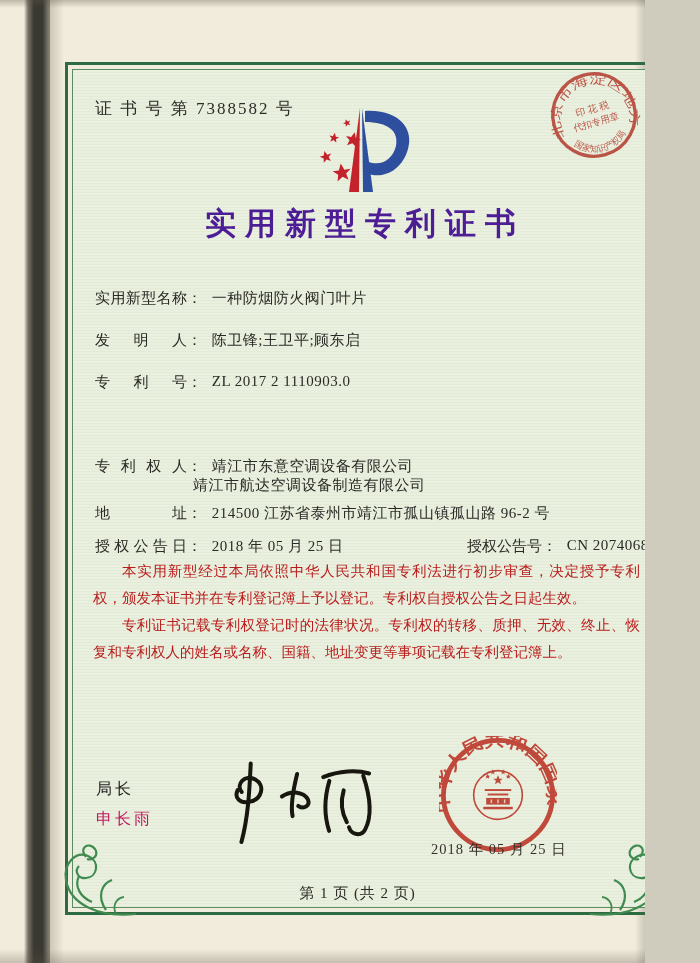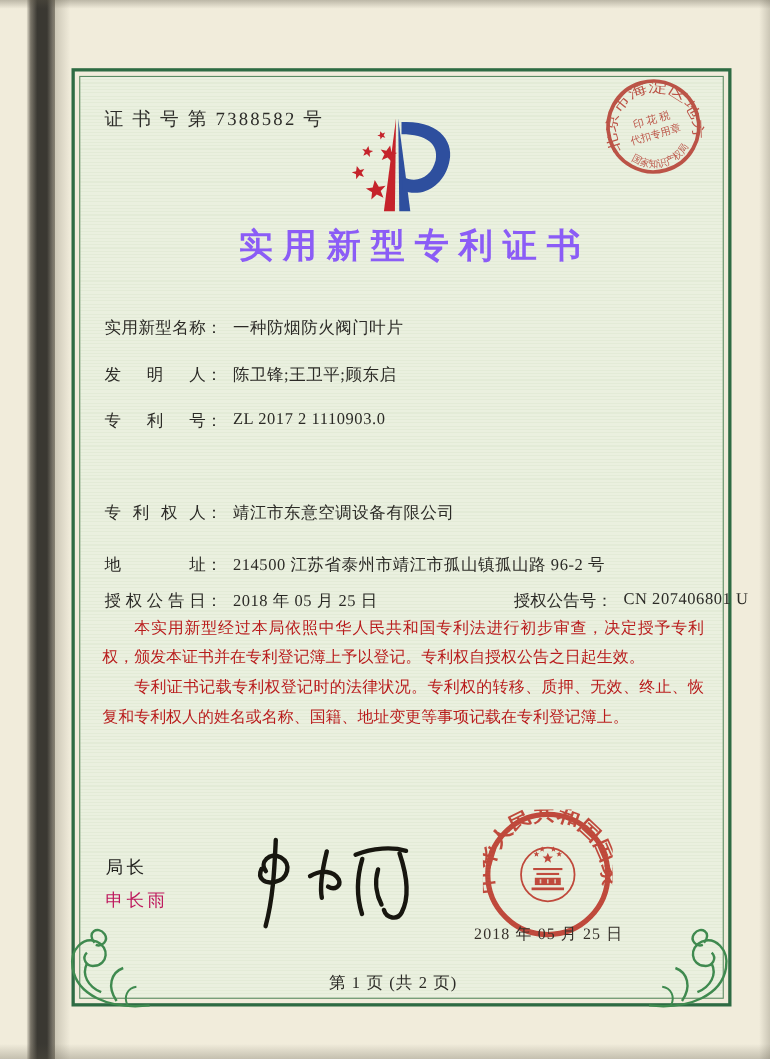--- a/index.html
+++ b/index.html
@@ -1,16 +1,16 @@
 <!DOCTYPE html>
 <html><head>
 <meta charset="utf-8">
 <style>
   html,body{margin:0;padding:0;background:#cfccbe;}
-  .page{position:relative;width:700px;height:963px;background:#f1ecdb;overflow:hidden;
+  .page{position:relative;width:645px;height:963px;background:#f1ecdb;overflow:hidden;
         font-family:"Liberation Serif","DejaVu Serif",serif;color:#2b2a26;}
   
   .spine{position:absolute;left:24px;top:0;width:26px;height:100%;
          background:linear-gradient(90deg,#efead9 0%,#7a7569 15%,#3a3832 38%,#3a3832 72%,#908b7e 100%);
          filter:blur(.6px);}
   .spine-soft{position:absolute;left:48px;top:0;width:16px;height:100%;
          background:linear-gradient(90deg,rgba(120,115,100,.35),rgba(120,115,100,0));}
   .edge-top{position:absolute;left:0;top:0;width:100%;height:8px;
          background:linear-gradient(180deg,rgba(90,85,70,.35),rgba(90,85,70,0));}
   .edge-bottom{position:absolute;left:0;bottom:0;width:100%;height:14px;
@@ -20,21 +20,21 @@
   
   .frame{position:absolute;left:65px;top:62px;width:600px;height:853px;
          border:3px solid #2e6b43;box-sizing:border-box;}
   .frame-inner{position:absolute;left:4px;top:4px;right:4px;bottom:4px;
          border:1px solid #5a8c63;
          background:repeating-linear-gradient(180deg,#eaf0df 0px,#eaf0df 2px,#e3ebd7 2px,#e3ebd7 3px);}
   
   .cert-no{position:absolute;left:95px;top:97px;font-size:17px;letter-spacing:2px;color:#2d2c29;}
   .logo{position:absolute;left:290px;top:104px;width:130px;height:96px;}
   .title{position:absolute;left:65px;top:203px;width:600px;text-align:center;
-         font-size:31px;font-weight:700;letter-spacing:9px;color:#8b5cf6;padding-left:12px;}
+         font-size:31px;font-weight:700;letter-spacing:9px;color:#4c1d95;}
   .frow{position:absolute;left:95px;font-size:15px;white-space:nowrap;}
   .flabel{display:inline-block;width:92px;text-align:justify;text-align-last:justify;vertical-align:top;}
   .fcolon{display:inline-block;vertical-align:top;}
   .fvalue{display:inline-block;margin-left:6px;letter-spacing:.5px;vertical-align:top;}
   .fvalue2{margin-left:98px;letter-spacing:.5px;}
   .grant-no{position:absolute;left:372px;top:0;}
   .paras{position:absolute;left:93px;top:558px;width:547px;font-size:14.5px;line-height:27px;
          text-align:justify;color:#b91c1c;}
   .paras p{margin:0;text-indent:2em;}
   .sig-title{position:absolute;left:96px;top:779px;font-size:16px;letter-spacing:3px;color:#22211e;}
@@ -98,20 +98,21 @@
     <span class="flabel">发明人</span><span class="fcolon">：</span>
     <span class="fvalue">陈卫锋;王卫平;顾东启</span>
   </div>
   <div class="frow" style="top:373px">
     <span class="flabel">专利号</span><span class="fcolon">：</span>
     <span class="fvalue">ZL 2017 2 1110903.0</span>
   </div>
   <div class="frow" style="top:457px">
     <span class="flabel">专利权人</span><span class="fcolon">：</span>
     <span class="fvalue">靖江市东意空调设备有限公司</span>
+    <div class="fvalue2">靖江市航达空调设备制造有限公司</div>
   </div>
   <div class="frow" style="top:504px">
     <span class="flabel">地址</span><span class="fcolon">：</span>
     <span class="fvalue">214500 江苏省泰州市靖江市孤山镇孤山路 96-2 号</span>
   </div>
   <div class="frow" style="top:537px;left:95px;width:545px">
     <span>
       <span class="flabel">授权公告日</span><span class="fcolon">：</span>
       <span class="fvalue">2018 年 05 月 25 日</span>
     </span>

